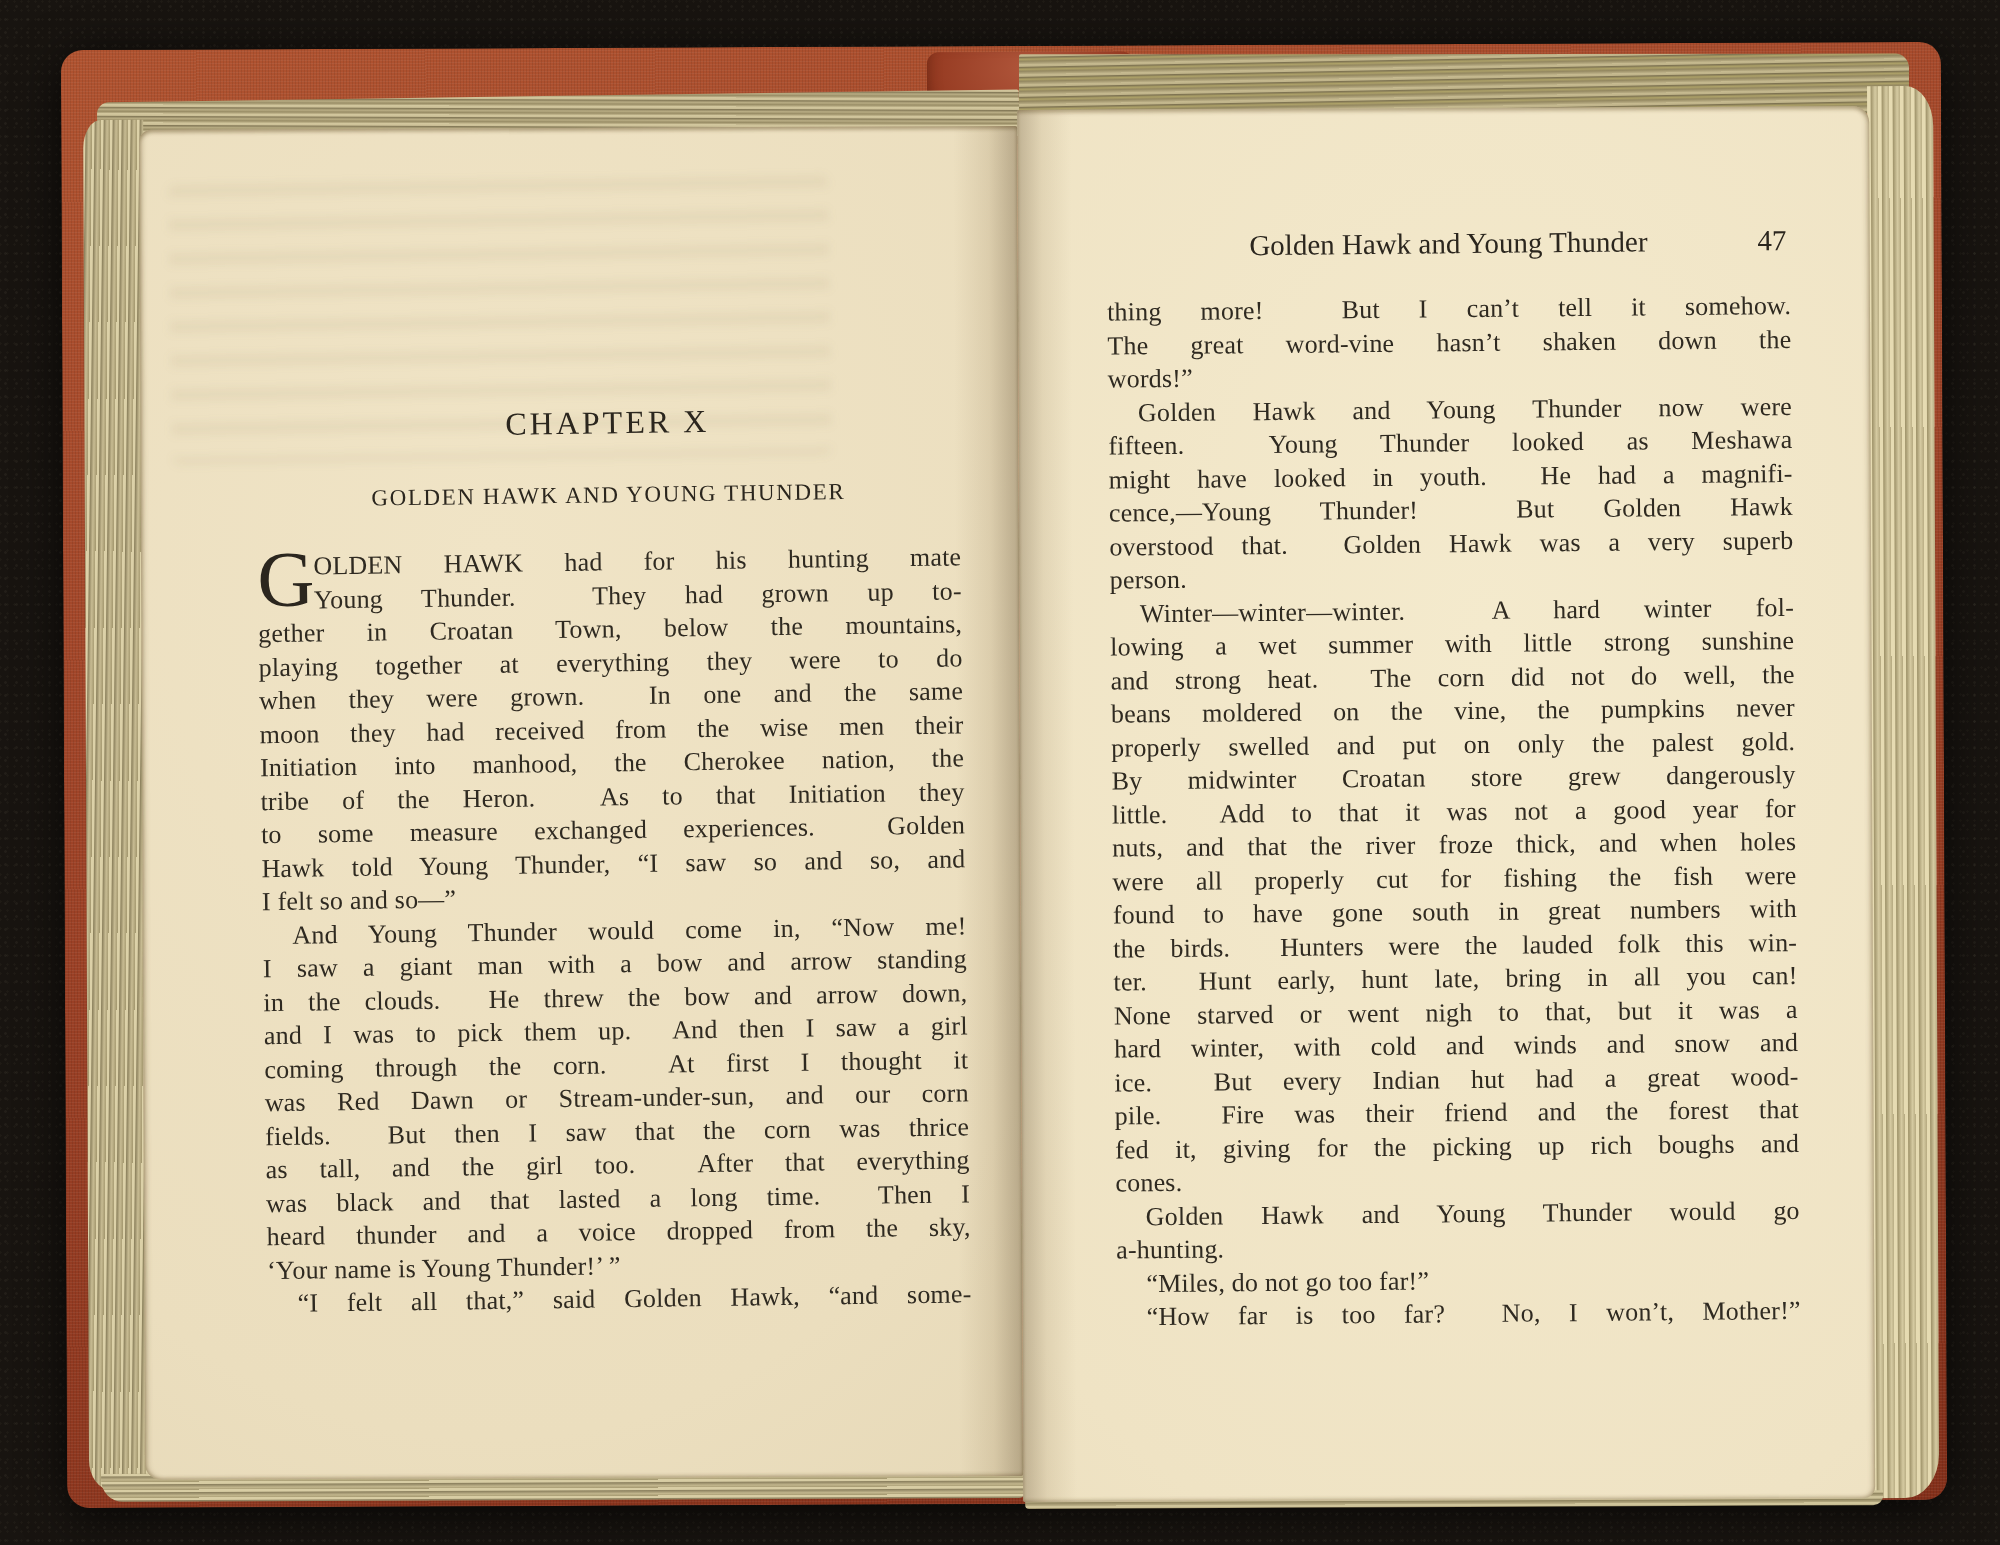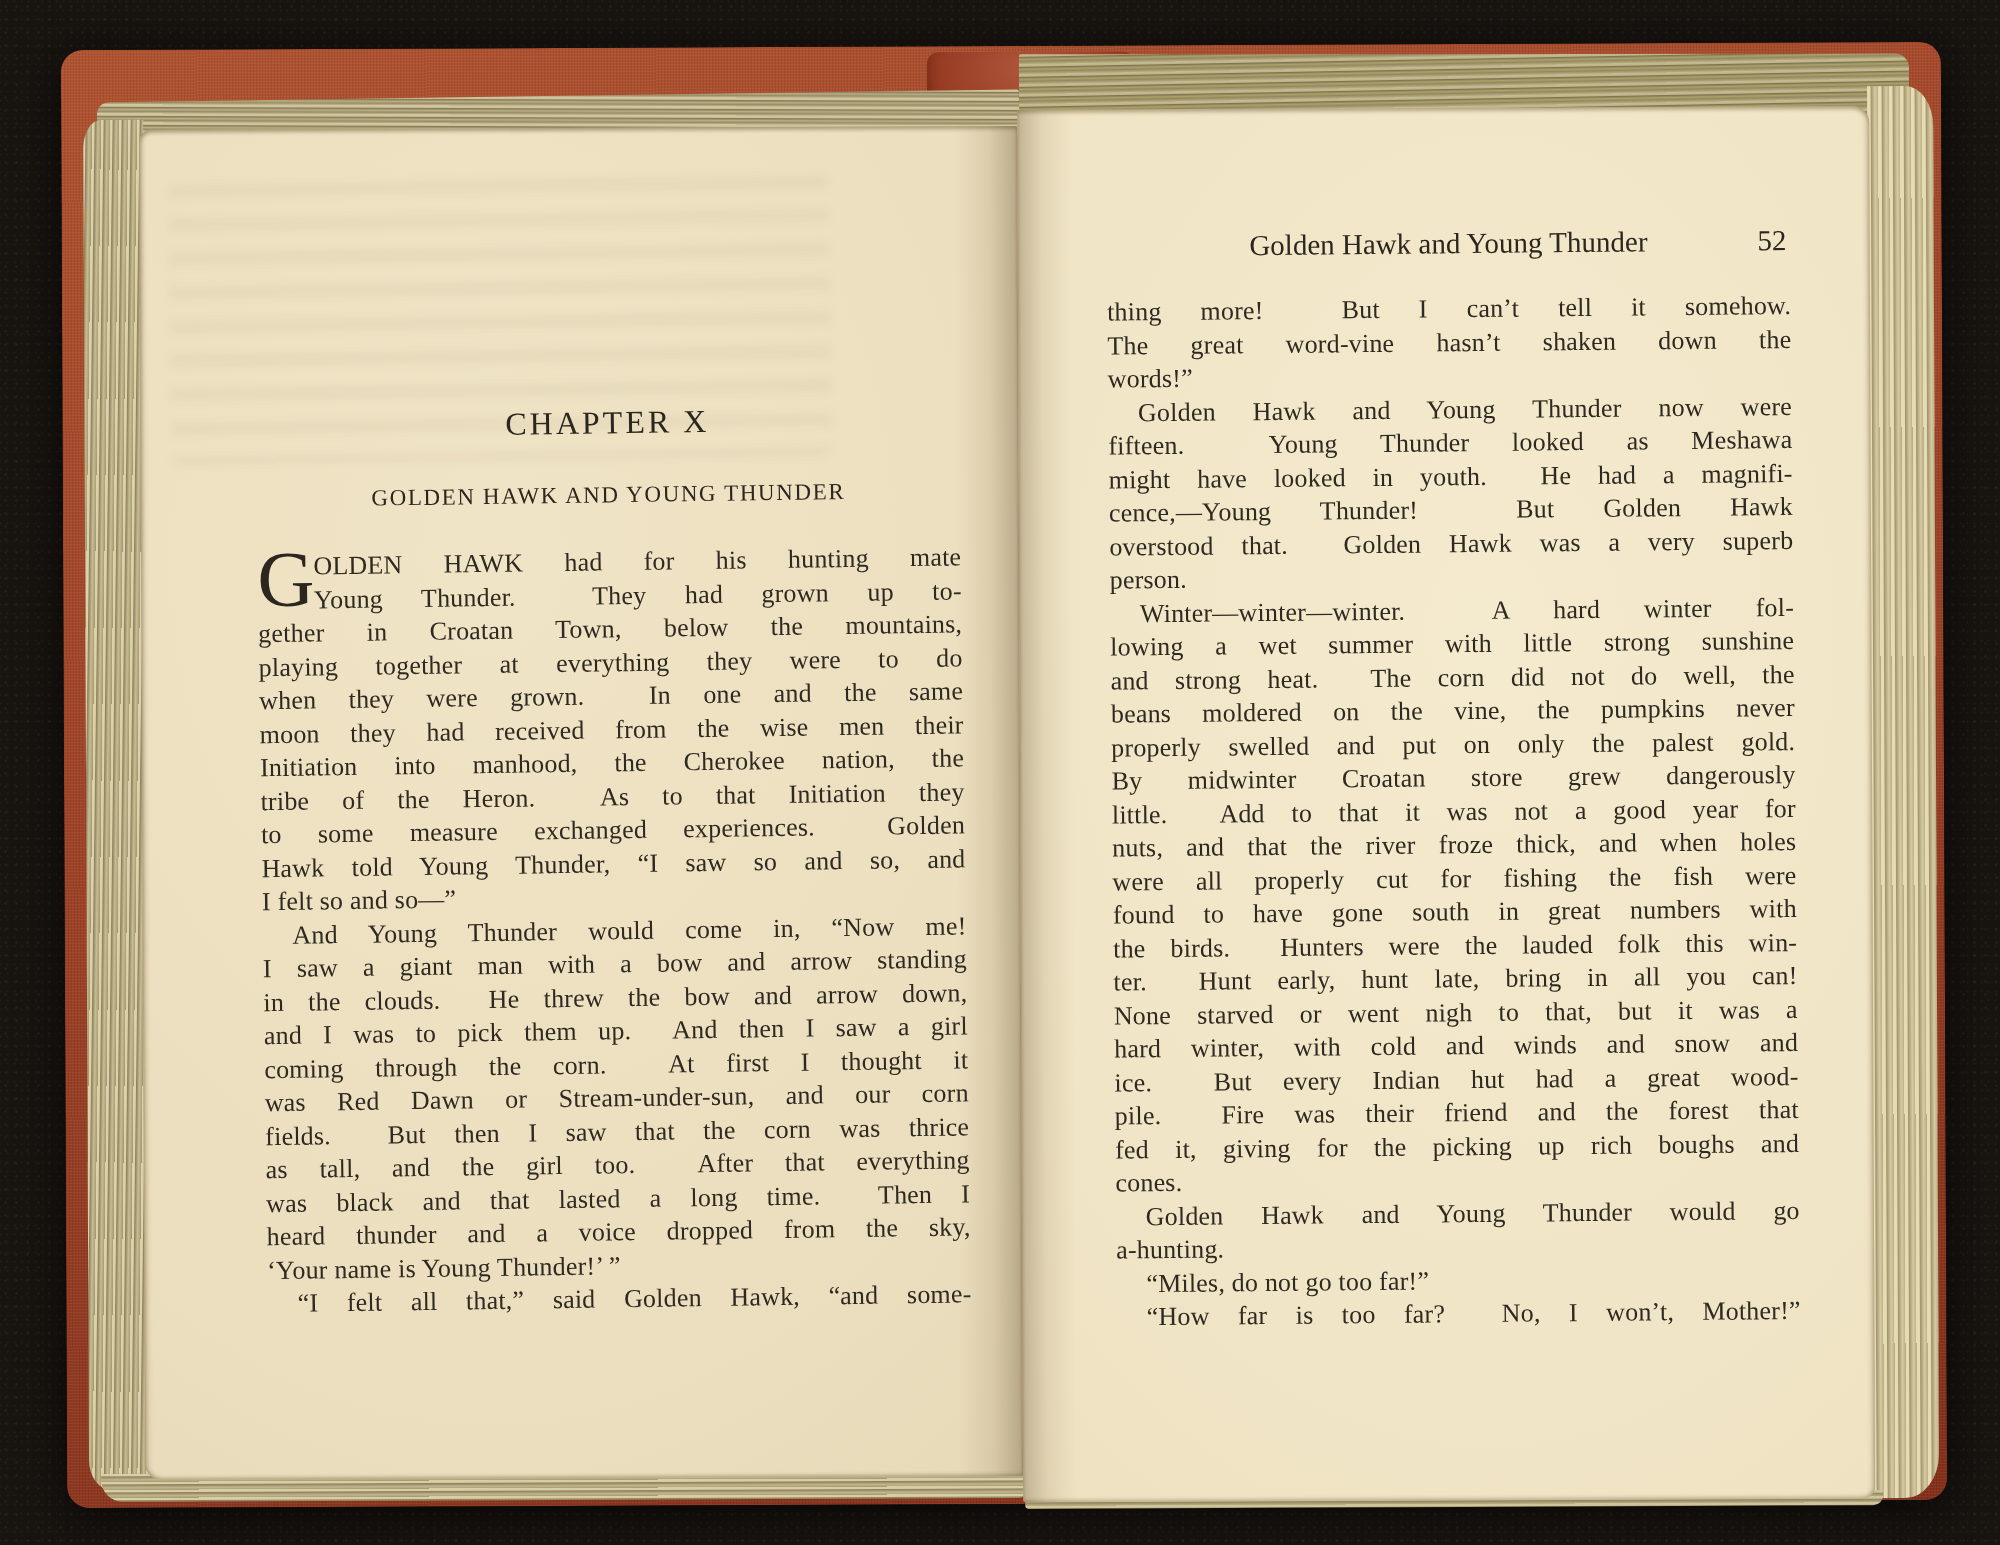--- a/index.html
+++ b/index.html
@@ -166,21 +166,21 @@
             </div>
           </div>
       </div>
       <div class="shade shade-left-gutter"></div>
     </div>
 
     <div class="page page-right">
       <div class="content right-content">
         <div class="running-head">
           <span class="rh-title">Golden Hawk and Young Thunder</span>
-          <span class="folio">52</span>
+          <span class="folio">47</span>
         </div>
         <div class="body-right">
             <div class="para">
               <div class="line">thing more!  But I can’t tell it somehow.</div>
               <div class="line">The great word-vine hasn’t shaken down the</div>
               <div class="line last">words!”</div>
             </div>
             <div class="para">
               <div class="line first">Golden Hawk and Young Thunder now were</div>
               <div class="line">fifteen.  Young Thunder looked as Meshawa</div>

